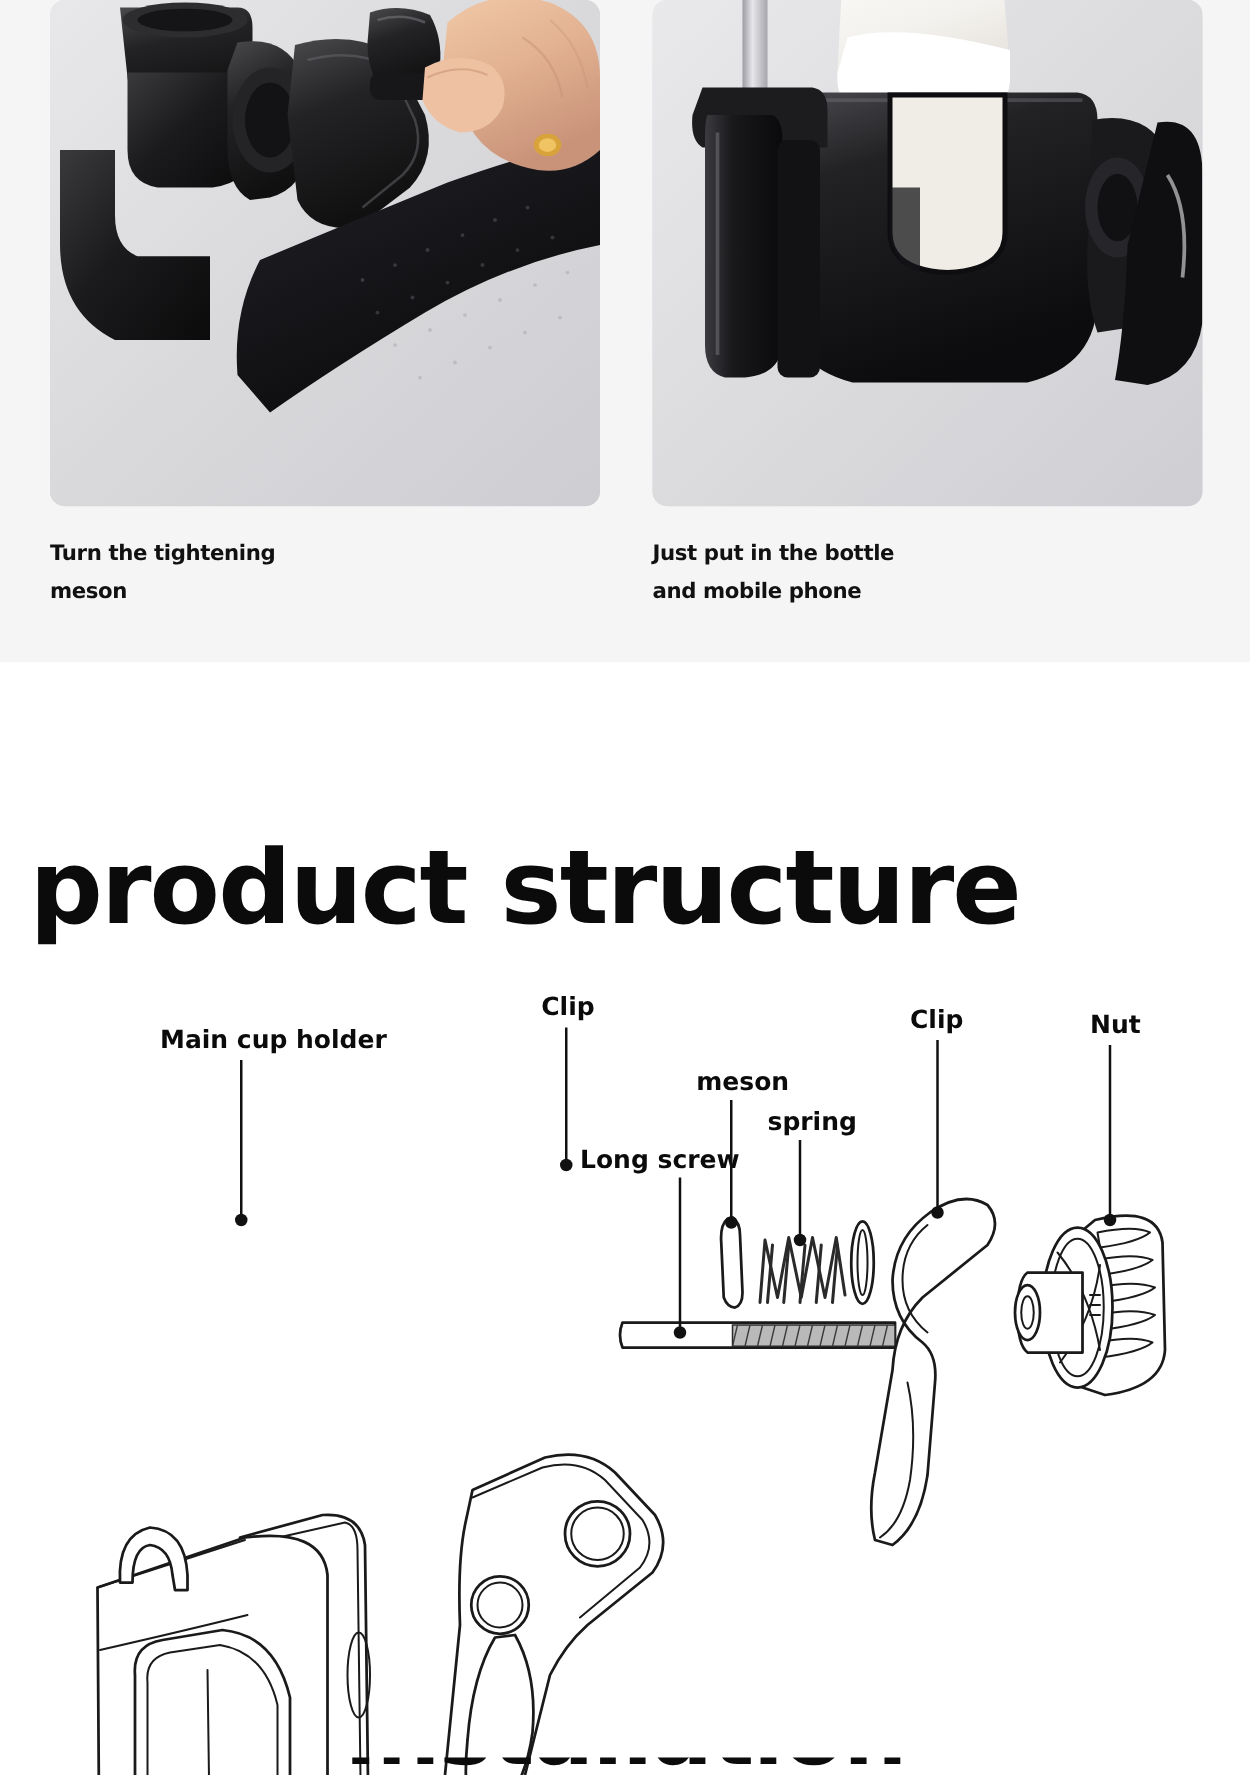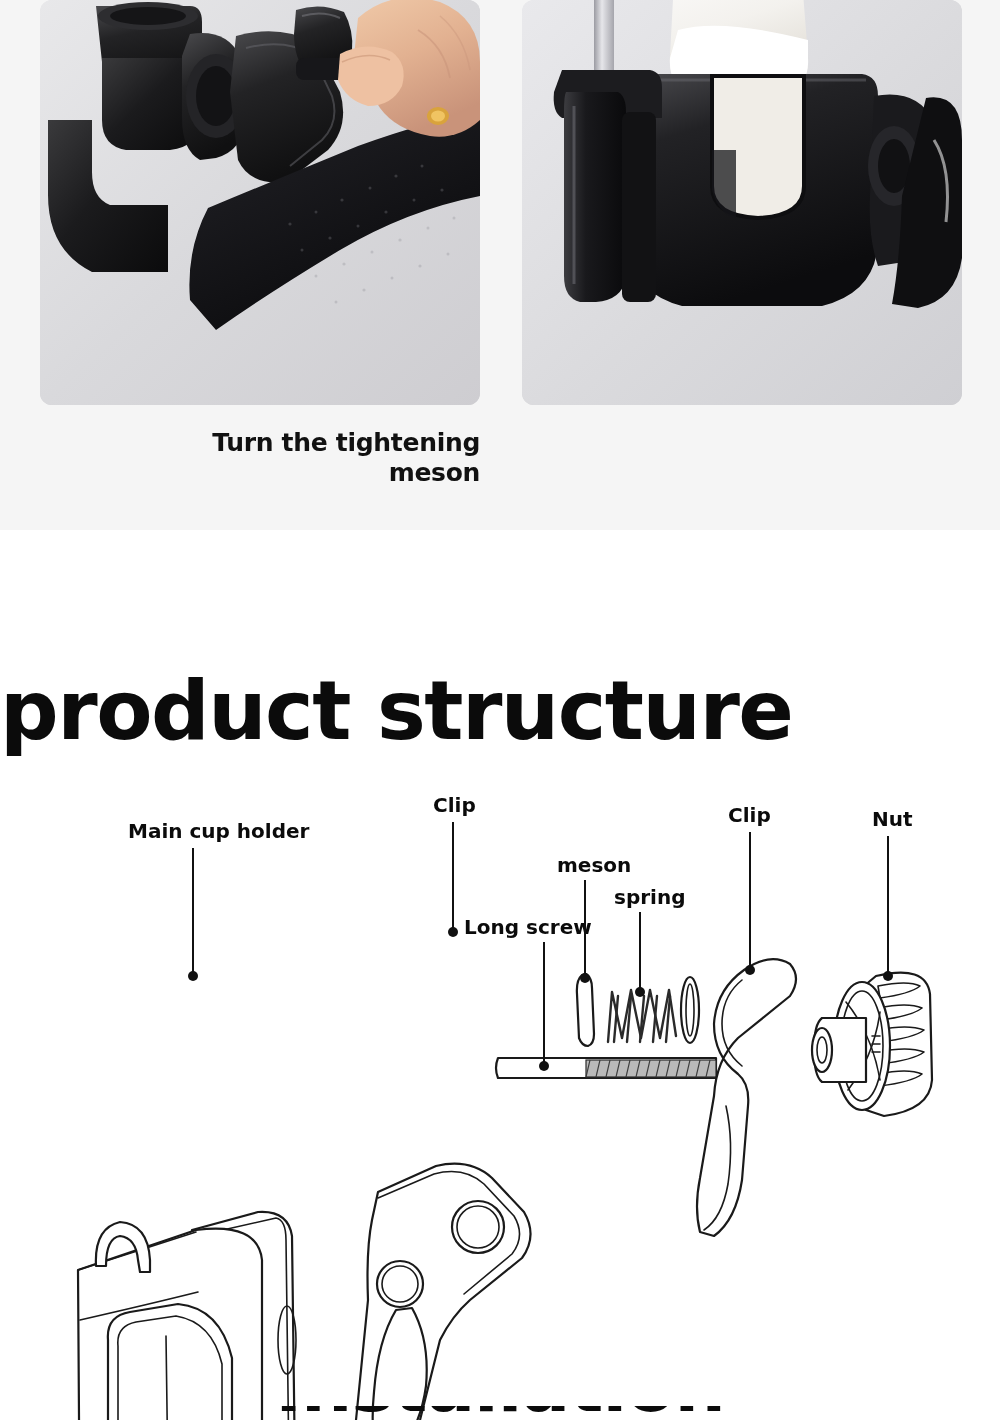--- a/index.html
+++ b/index.html
@@ -24,41 +24,41 @@
   }
   .step.left{ left:40px; }
   .step.right{ left:522px; }
   .photo{
     position:absolute; left:0; top:0; width:100%; height:100%;
     border-radius:12px; overflow:hidden;
     background:linear-gradient(150deg,#e4e4e6 0%,#d5d5d8 45%,#cfcfd2 100%);
   }
   .step-caption{
     position:absolute; left:0; width:100%;
-    text-align:right;
+    text-align:left;
     font-weight:800;
-    font-size:25px;
+    font-size:17px;
     line-height:30px;
     color:#111111;
     letter-spacing:-0.3px;
   }
   .step.left .step-caption{ top:428px; }
   .step.right .step-caption{ top:428px; }
 
   
   .photo svg{ display:block; width:100%; height:100%; }
 
   
   .structure-section{
     position:absolute; left:0; top:530px; width:1000px; height:890px;
     background:#ffffff;
   }
   .structure-title{
     position:absolute; left:0; top:140px; width:816px;
-    text-align:left;
+    text-align:right;
     font-size:82px;
     font-weight:800;
     letter-spacing:-1.5px;
     color:#0b0b0b;
     line-height:1;
   }
 
   .diagram{
     position:absolute; left:0; top:250px; width:1000px; height:640px;
   }
@@ -261,20 +261,24 @@
 
           <path d="M190 150 L214 150 L214 218 Q196 214 190 190 Z" fill="#15151a" opacity="0.75"></path>
 
           <path d="M352 96 Q396 88 412 122 L418 206 Q414 250 382 262 L356 266 Q346 238 348 196 Z" fill="#1a1a1d"></path>
           <ellipse cx="372" cy="166" rx="26" ry="40" fill="#26262a"></ellipse>
           <ellipse cx="372" cy="166" rx="16" ry="27" fill="#111113"></ellipse>
           <path d="M404 98 Q440 92 440 140 L440 258 Q434 300 396 308 L370 304 Q378 260 380 196 Z" fill="#0f0f11"></path>
           <path d="M412 140 Q430 168 424 222" fill="none" stroke="#ffffff" stroke-width="3" opacity="0.55"></path>
         </svg>
       </div>
+      <div class="step-caption">
+        <div>Just put in the bottle</div>
+        <div>and mobile phone</div>
+      </div>
     </div>
 
   </div>
 </div>
 
 <div class="structure-section">
 
   <div class="structure-title">product structure</div>
 
   <div class="diagram">

